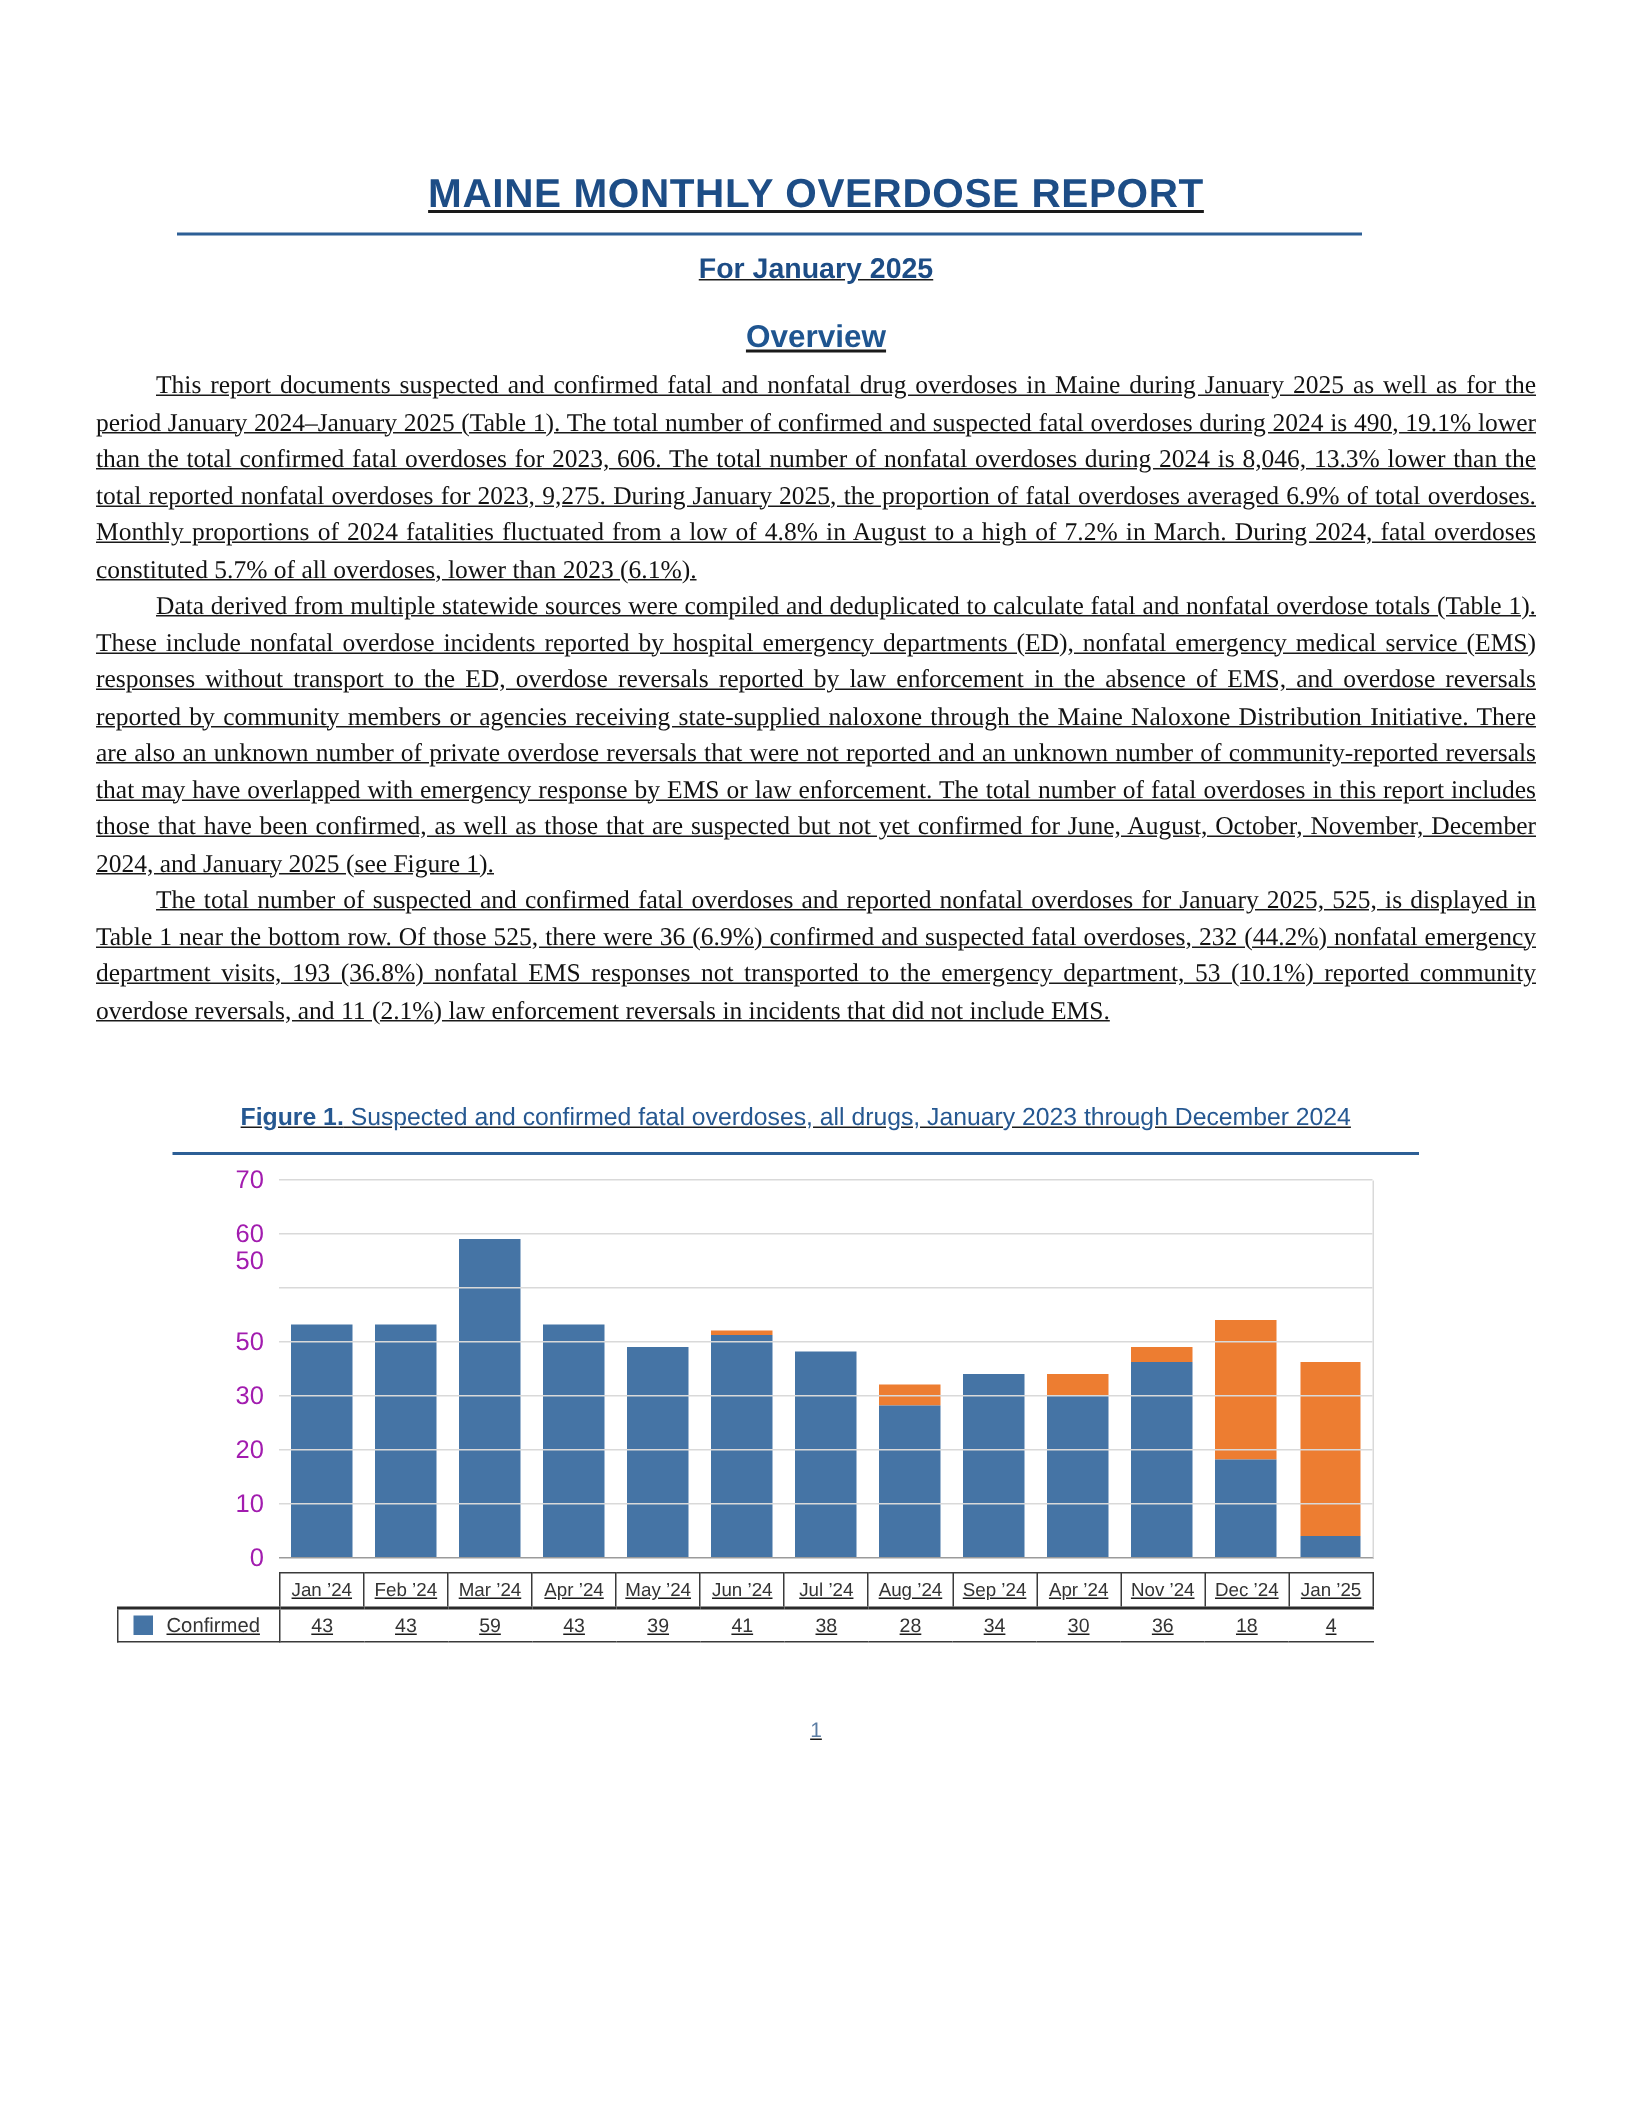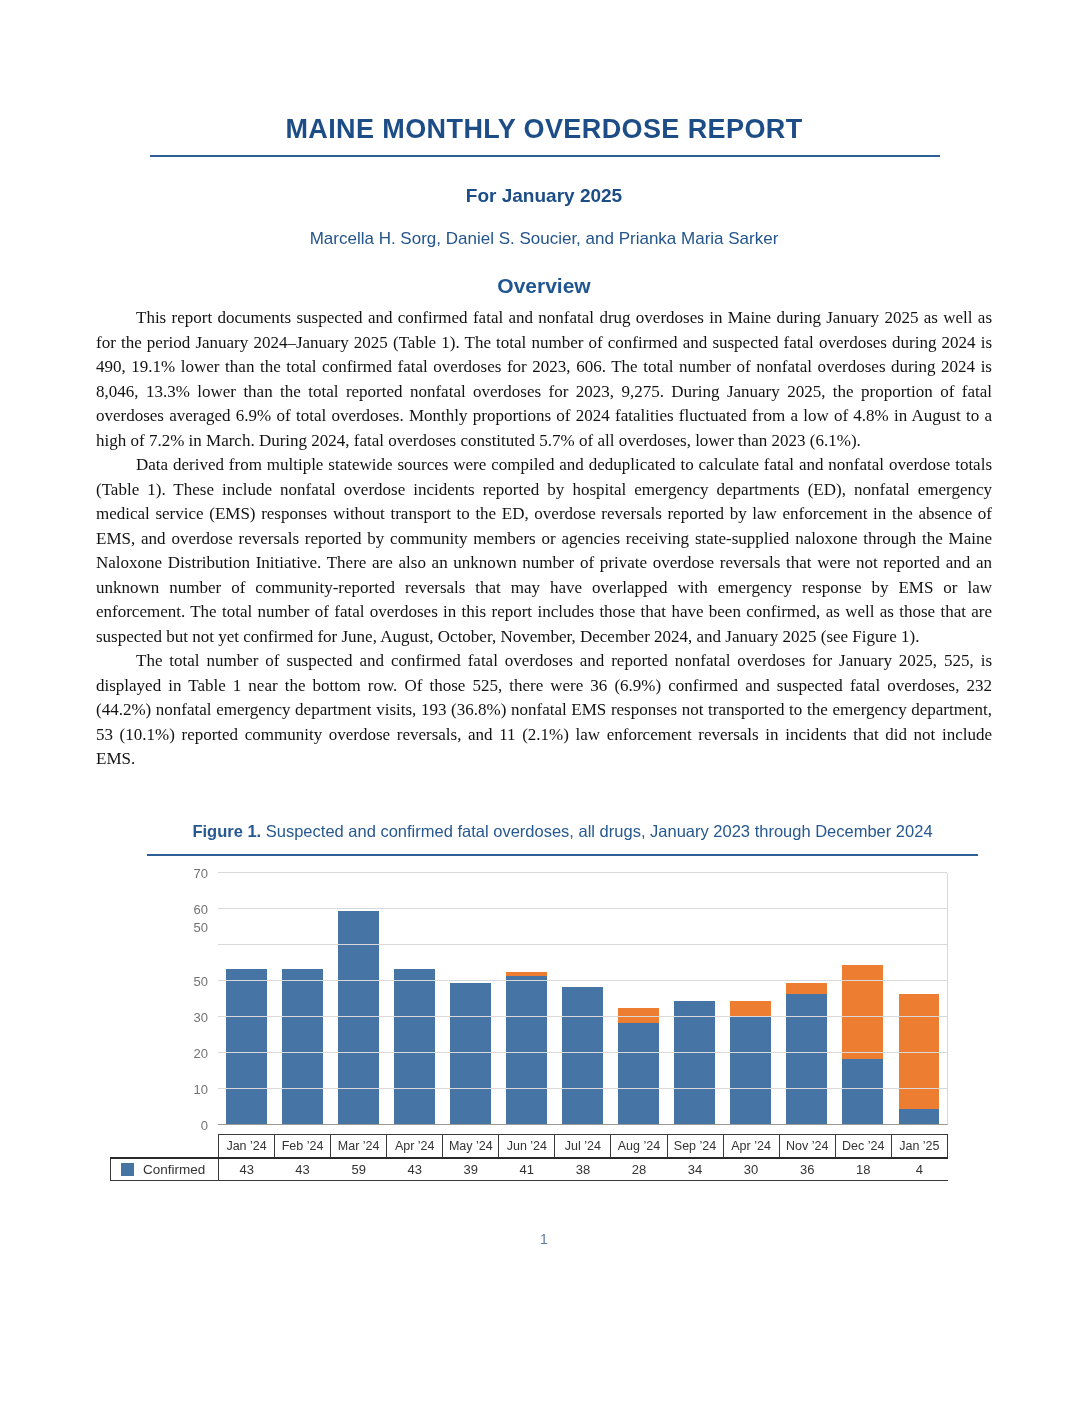--- a/index.html
+++ b/index.html
@@ -6,39 +6,39 @@
   html,body { background:#ffffff; }
   .page {
     position:relative;
     width:1088px; height:1408px;
     margin:0 auto;
     background:#ffffff;
     overflow:hidden;
     font-family:"Liberation Serif", serif;
     color:#1a1a1a;
   }
-  .content { padding:0 96px; }
+  .content { padding:0 64px;text-decoration:underline; }
 
   
   .report-title {
     margin-top:114px;
     text-align:center;
     font-family:"Liberation Sans", sans-serif;
     font-weight:bold;
     font-size:27px;
     letter-spacing:0.4px;
     color:#1d4d86;
   }
   .title-rule {
     margin:10px 0 0 54px;
     width:790px; height:2px;
     background:#2d5f96; border:none;
   }
   .report-subtitle {
-    margin-top:28px;
+    margin-top:12px;
     text-align:center;
     font-family:"Liberation Sans", sans-serif;
     font-weight:bold;
     font-size:19px;
     color:#1d4d86;
   }
   .authors {
     margin-top:18px;
     text-align:center;
     font-family:"Liberation Sans", sans-serif;
@@ -102,21 +102,21 @@
     position:absolute; left:0; right:0; top:0; bottom:0;
     display:flex;
   }
   .slot { flex:1; display:flex; align-items:flex-end; justify-content:center; }
   .bar { width:73%; display:flex; flex-direction:column-reverse; }
   .ylabels { position:absolute; left:-54px; top:0; bottom:0; width:44px; }
   .ylabel {
     position:absolute; right:0;
     transform:translateY(50%);
     font-family:"Liberation Sans", sans-serif;
-    font-size:13px; color:#737373;
+    font-size:17px; color:#a21caf;
   }
 
   
   .data-table {
     table-layout:fixed;
     border-collapse:collapse;
     width:838px;
     margin:9px 0 0 14px;
     font-family:"Liberation Sans", sans-serif;
     color:#2b2b2b;
@@ -171,21 +171,20 @@
 
 <div class="page">
   <div class="content">
 
     <h1 class="report-title">MAINE MONTHLY OVERDOSE REPORT</h1>
     <div class="title-rule"></div>
 
     <h2 class="report-subtitle">For January 2025</h2>
 
     <div class="authors">
-      <div>Marcella H. Sorg, Daniel S. Soucier, and Prianka Maria Sarker</div>
     </div>
 
     <h3 class="overview-heading">Overview</h3>
 
     <div class="body-text">
       <p>This report documents suspected and confirmed fatal and nonfatal drug overdoses in Maine during January 2025 as well as for the period January 2024–January 2025 (Table 1). The total number of confirmed and suspected fatal overdoses during 2024 is 490, 19.1% lower than the total confirmed fatal overdoses for 2023, 606. The total number of nonfatal overdoses during 2024 is 8,046, 13.3% lower than the total reported nonfatal overdoses for 2023, 9,275.  During January 2025, the proportion of fatal overdoses averaged 6.9% of total overdoses. Monthly proportions of 2024 fatalities fluctuated from a low of 4.8% in August to a high of 7.2% in March. During 2024, fatal overdoses constituted 5.7% of all overdoses, lower than 2023 (6.1%).</p>
       <p>Data derived from multiple statewide sources were compiled and deduplicated to calculate fatal and nonfatal overdose totals (Table 1). These include nonfatal overdose incidents reported by hospital emergency departments (ED), nonfatal emergency medical service (EMS) responses without transport to the ED, overdose reversals reported by law enforcement in the absence of EMS, and overdose reversals reported by community members or agencies receiving state-supplied naloxone through the Maine Naloxone Distribution Initiative. There are also an unknown number of private overdose reversals that were not reported and an unknown number of community-reported reversals that may have overlapped with emergency response by EMS or law enforcement. The total number of fatal overdoses in this report includes those that have been confirmed, as well as those that are suspected but not yet confirmed for June, August, October, November, December 2024, and January 2025 (see Figure 1).</p>
       <p>The total number of suspected and confirmed fatal overdoses and reported nonfatal overdoses for January 2025, 525, is displayed in Table 1 near the bottom row.  Of those 525, there were 36 (6.9%) confirmed and suspected fatal overdoses, 232 (44.2%) nonfatal emergency department visits, 193 (36.8%) nonfatal EMS responses not transported to the emergency department, 53 (10.1%) reported community overdose reversals, and 11 (2.1%) law enforcement reversals in incidents that did not include EMS.</p>
     </div>
 

